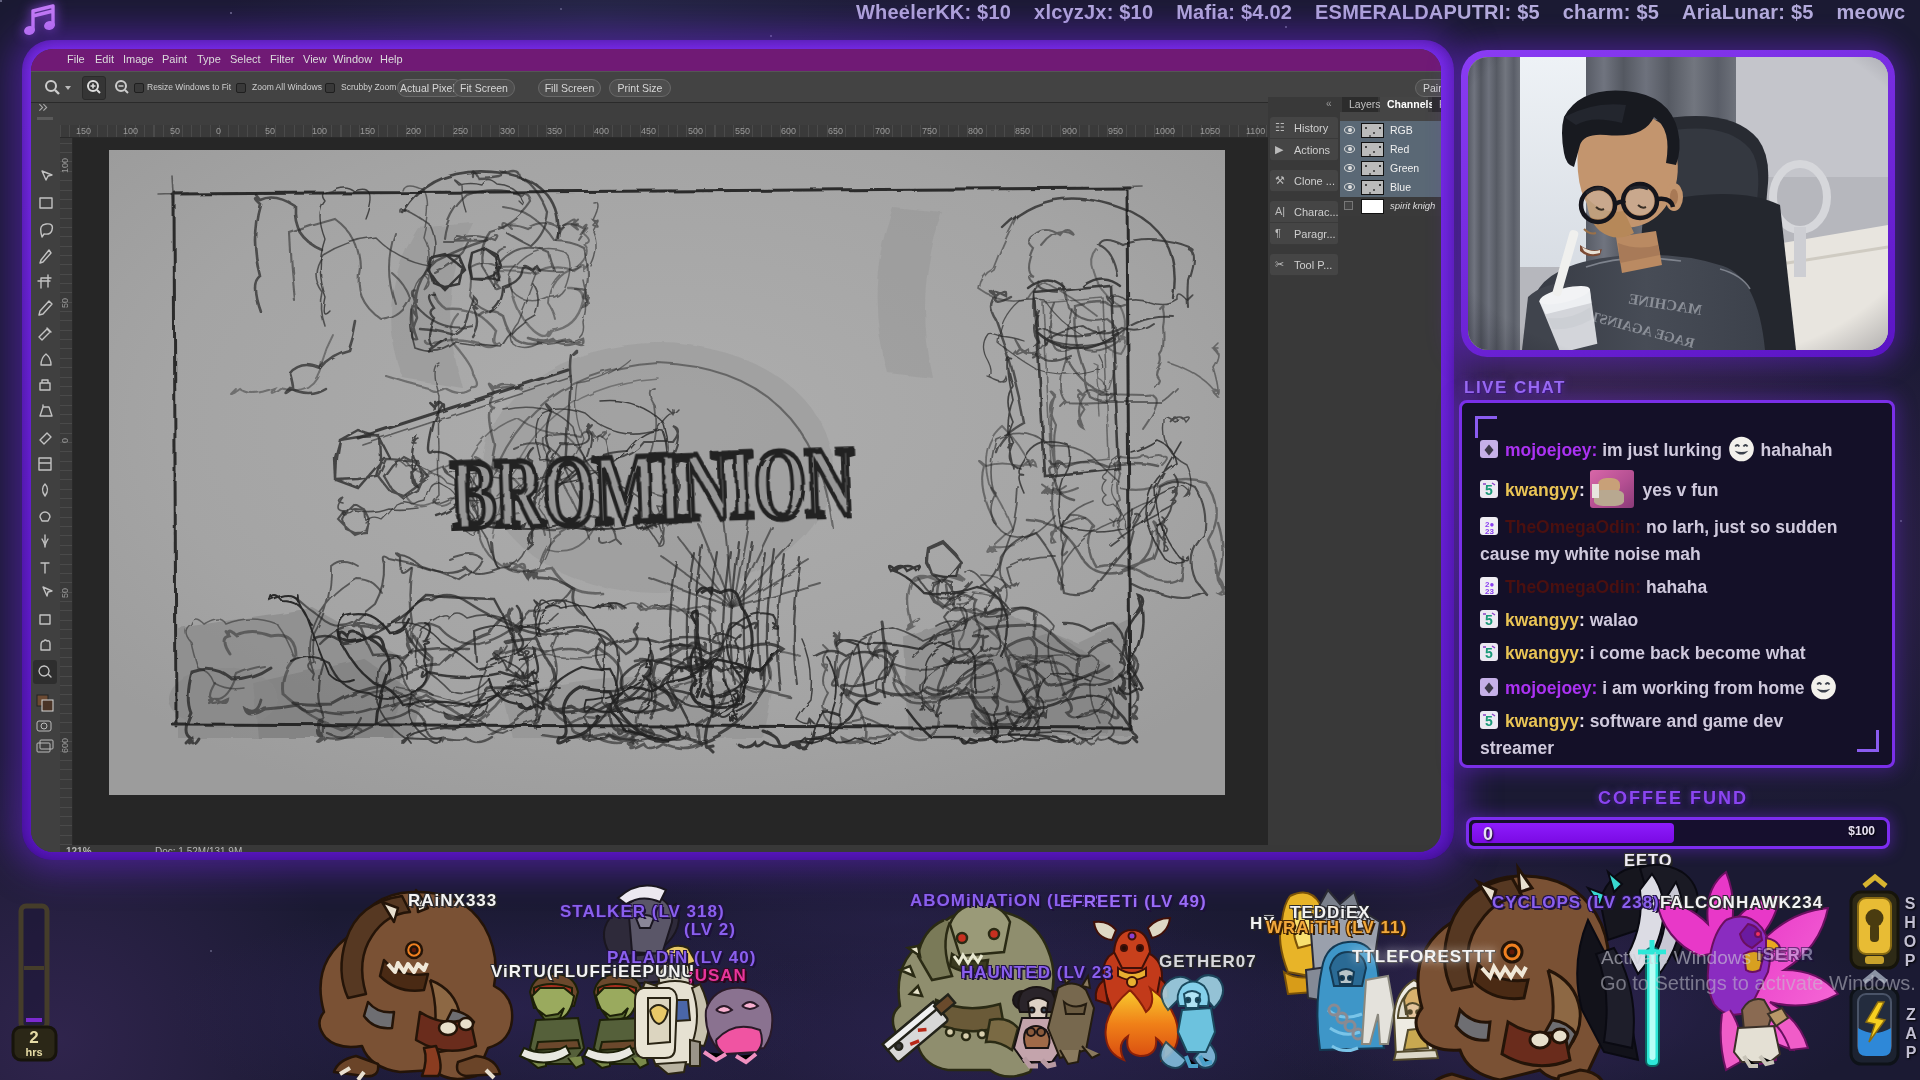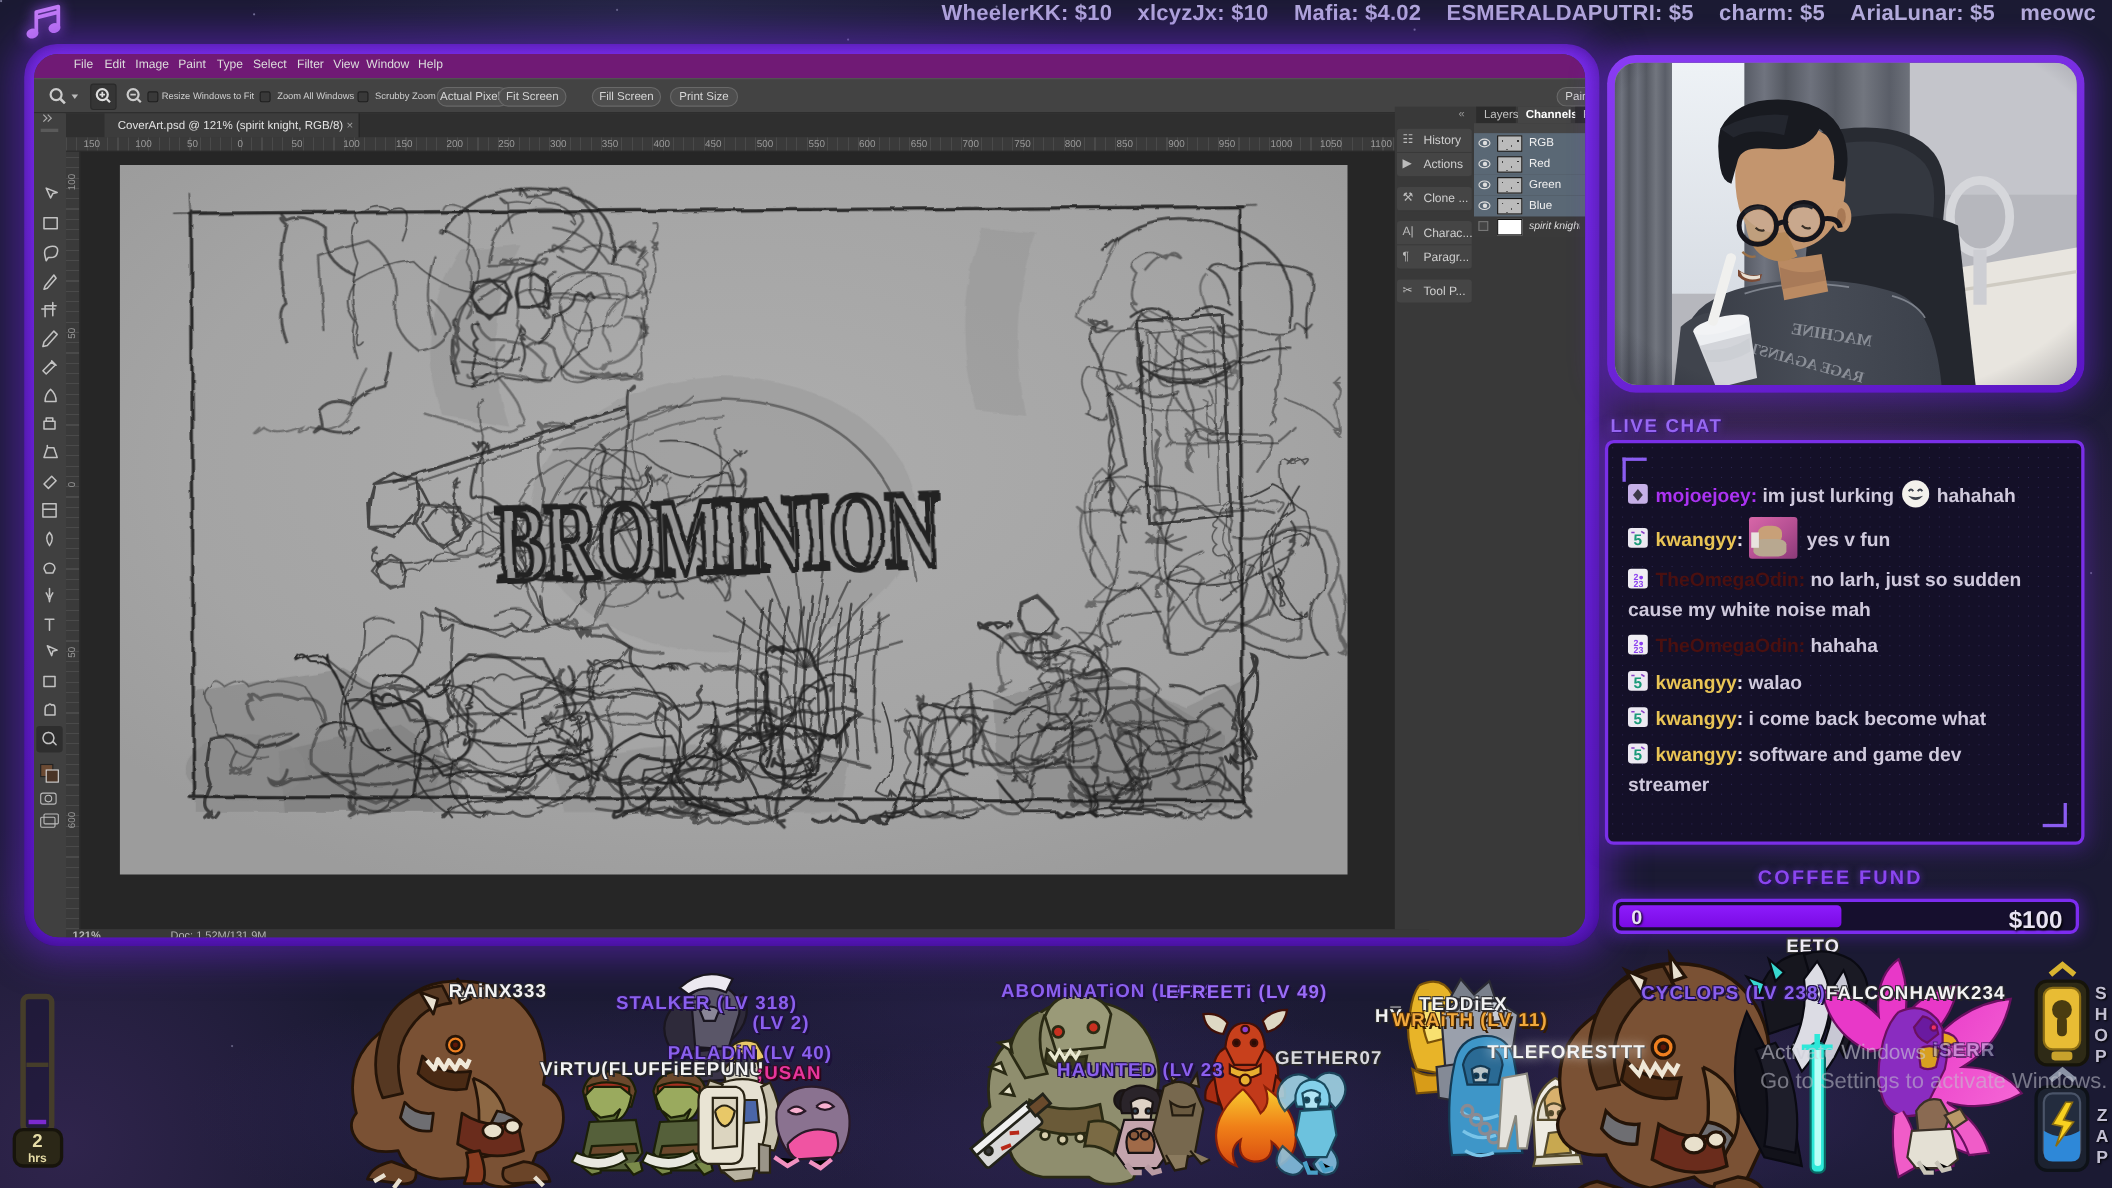--- a/index.html
+++ b/index.html
@@ -61,21 +61,21 @@
 .cmsg{margin-bottom:6px}
 .badge{display:inline-block;width:18px;height:18px;border-radius:3px;vertical-align:-3px;margin-right:7px}
 .u1{color:#ab32f2}.u2{color:#e9c455}.u3{color:#4a1010}
 .emoji{display:inline-block;width:29px;height:29px;vertical-align:-8px}
 
 #coffee-title{position:absolute;left:1598px;top:788px;font-size:18px;font-weight:bold;color:#8b46f0;letter-spacing:2px;text-shadow:0 0 7px rgba(120,60,220,.7),1px 1px 0 #1c0a46}
 #coffeebar{position:absolute;left:1466px;top:817px;width:424px;height:32px;border-radius:8px;border:3px solid #7d2cf0;background:#160f2e;box-shadow:0 0 14px 3px rgba(110,40,220,.4)}
 #coffill{position:absolute;left:3px;top:3px;width:202px;height:20px;background:linear-gradient(180deg,#8d1cfc,#7a0ae4);border-radius:4px}
 #cofftext{position:absolute;left:0;top:3px;width:100%;text-align:center;color:#efeaf6;font-size:19px;font-weight:bold;text-shadow:1px 1px 2px #000}
 #coffzero{position:absolute;left:14px;top:4px;color:#e8e2f2;font-size:18px;font-weight:bold;text-shadow:1px 1px 2px #000}
-#coffmax{position:absolute;right:12px;top:4px;color:#e8e2f2;font-size:22px;font-weight:bold;text-shadow:1px 1px 2px #000}
+#coffmax{position:absolute;right:12px;top:4px;color:#e8e2f2;font-size:12px;font-weight:bold;text-shadow:1px 1px 2px #000}
 #eeto{position:absolute;left:1624px;top:851px;color:#f0ecf4;font-size:16.5px;font-weight:bold;letter-spacing:1px;text-shadow:-1px -1px 0 #333,1px -1px 0 #333,-1px 1px 0 #333,2px 2px 0 #222}
 
 .mlab{position:absolute;font-weight:bold;font-size:17px;letter-spacing:1px;white-space:nowrap;text-shadow:-1px -1px 0 rgba(40,40,45,.9),1px -1px 0 rgba(40,40,45,.9),-1px 1px 0 rgba(40,40,45,.9),2px 2px 0 rgba(35,35,40,.9)}
 .lpurp{color:#8a5fee;text-shadow:-1px -1px 0 #241448,1px -1px 0 #241448,-1px 1px 0 #241448,2px 2px 0 #1c1038}
 .lwhite{color:#f3f3f3}
 .lpink{color:#e8359c;text-shadow:-1px -1px 0 #3a0a22,1px -1px 0 #3a0a22,-1px 1px 0 #3a0a22,2px 2px 0 #2a0618}
 .lorange{color:#f2a93c;text-shadow:-1px -1px 0 #4a2a08,1px -1px 0 #4a2a08,-1px 1px 0 #4a2a08,2px 2px 0 #331c04}
 
 #actw1{position:absolute;left:1601px;top:947px;font-size:19px;color:rgba(205,205,215,.60)}
 #actw2{position:absolute;left:1600px;top:972px;font-size:20px;color:rgba(195,195,205,.55)}
@@ -202,23 +202,20 @@
           <g transform="translate(5,560)">
             <path d="M8 3 a5 5 0 1 0 0.1 0 M12 11 l3 3" stroke="#c2c2c2" stroke-width="1.4" fill="none" stroke-linecap="round" stroke-linejoin="round"></path>
           </g>
 <rect x="6" y="592" width="11" height="11" fill="#6b4a33" stroke="#222"></rect>
 <rect x="11" y="597" width="11" height="11" fill="#4a3426" stroke="#d8d8d8"></rect>
 <rect x="6" y="618" width="14" height="10" rx="2" fill="none" stroke="#bbb"></rect>
           <circle cx="13" cy="623" r="3" fill="none" stroke="#bbb"></circle>
 <rect x="6" y="640" width="13" height="9" rx="1" fill="none" stroke="#bbb"></rect>
           <rect x="9" y="637" width="13" height="9" rx="1" fill="none" stroke="#bbb"></rect>
 </svg>
-      </div>
-  <div id="tabstrip">
-        <div id="doctab">CoverArt.psd @ 121% (spirit knight, RGB/8)&nbsp;<span style="color:#999">×</span></div>
       </div>
   <div id="hruler" style="background:repeating-linear-gradient(90deg,#4a4a4a 0,#4a4a4a 1px,transparent 1px,transparent 9.35px),#3a3a3a">
         <span style="position:absolute;left:16px;top:1px">150</span>
         <span style="position:absolute;left:63px;top:1px">100</span>
         <span style="position:absolute;left:110px;top:1px">50</span>
         <span style="position:absolute;left:156px;top:1px">0</span>
         <span style="position:absolute;left:205px;top:1px">50</span>
         <span style="position:absolute;left:252px;top:1px">100</span>
         <span style="position:absolute;left:300px;top:1px">150</span>
         <span style="position:absolute;left:346px;top:1px">200</span>
@@ -680,20 +677,27 @@
               <text x="5" y="16" font-size="8" font-weight="bold" fill="#8a3ff0">23</text>
             </svg></span><span class="u3">TheOmegaOdin</span><span class="u3">:</span> hahaha</div>
 <div class="cmsg"><span class="badge" style="background:#ece9f2"><svg width="18" height="18" viewBox="0 0 18 18">
               <text x="9" y="14" font-size="14" font-weight="bold" text-anchor="middle" fill="#1a9a78">5</text>
               <path d="M3 3 l3 0 M12 2 l3 2" stroke="#8a40c8" stroke-width="1.4"></path>
             </svg></span><span class="u2">kwangyy</span><span style="color:#e8e2f0">:</span> walao</div>
 <div class="cmsg"><span class="badge" style="background:#ece9f2"><svg width="18" height="18" viewBox="0 0 18 18">
               <text x="9" y="14" font-size="14" font-weight="bold" text-anchor="middle" fill="#1a9a78">5</text>
               <path d="M3 3 l3 0 M12 2 l3 2" stroke="#8a40c8" stroke-width="1.4"></path>
             </svg></span><span class="u2">kwangyy</span><span style="color:#e8e2f0">:</span> i come back become what</div>
+<div class="cmsg"><span class="badge" style="background:#c6b0e8"><svg width="18" height="18" viewBox="0 0 18 18">
+              <path d="M9 3.5 L13.5 9 L9 14.5 L4.5 9 Z" fill="#3c3848"></path>
+            </svg></span><span class="u1">mojoejoey</span><span class="u1">:</span> i am working from home <svg class="emoji" viewBox="0 0 24 24">
+            <circle cx="12" cy="11.6" r="10.2" fill="#f3f1ec"></circle>
+            <path d="M6.8 9.6 q1.7-2.6 3.4 0 M13.6 9.6 q1.7-2.6 3.4 0" stroke="#3a3f4a" fill="none" stroke-width="1.5"></path>
+            <path d="M6.4 13 q5.6 6.4 11.2 0 q-5.6 2.2-11.2 0" fill="#3a3f4a"></path>
+          </svg></div>
 <div class="cmsg"><span class="badge" style="background:#ece9f2"><svg width="18" height="18" viewBox="0 0 18 18">
               <text x="9" y="14" font-size="14" font-weight="bold" text-anchor="middle" fill="#1a9a78">5</text>
               <path d="M3 3 l3 0 M12 2 l3 2" stroke="#8a40c8" stroke-width="1.4"></path>
             </svg></span><span class="u2">kwangyy</span><span style="color:#e8e2f0">:</span> software and game dev streamer</div>
 </div>
 </div>
 
 <div id="coffee-title">COFFEE FUND</div>
 <div id="coffeebar">
       <div id="coffill"></div>

